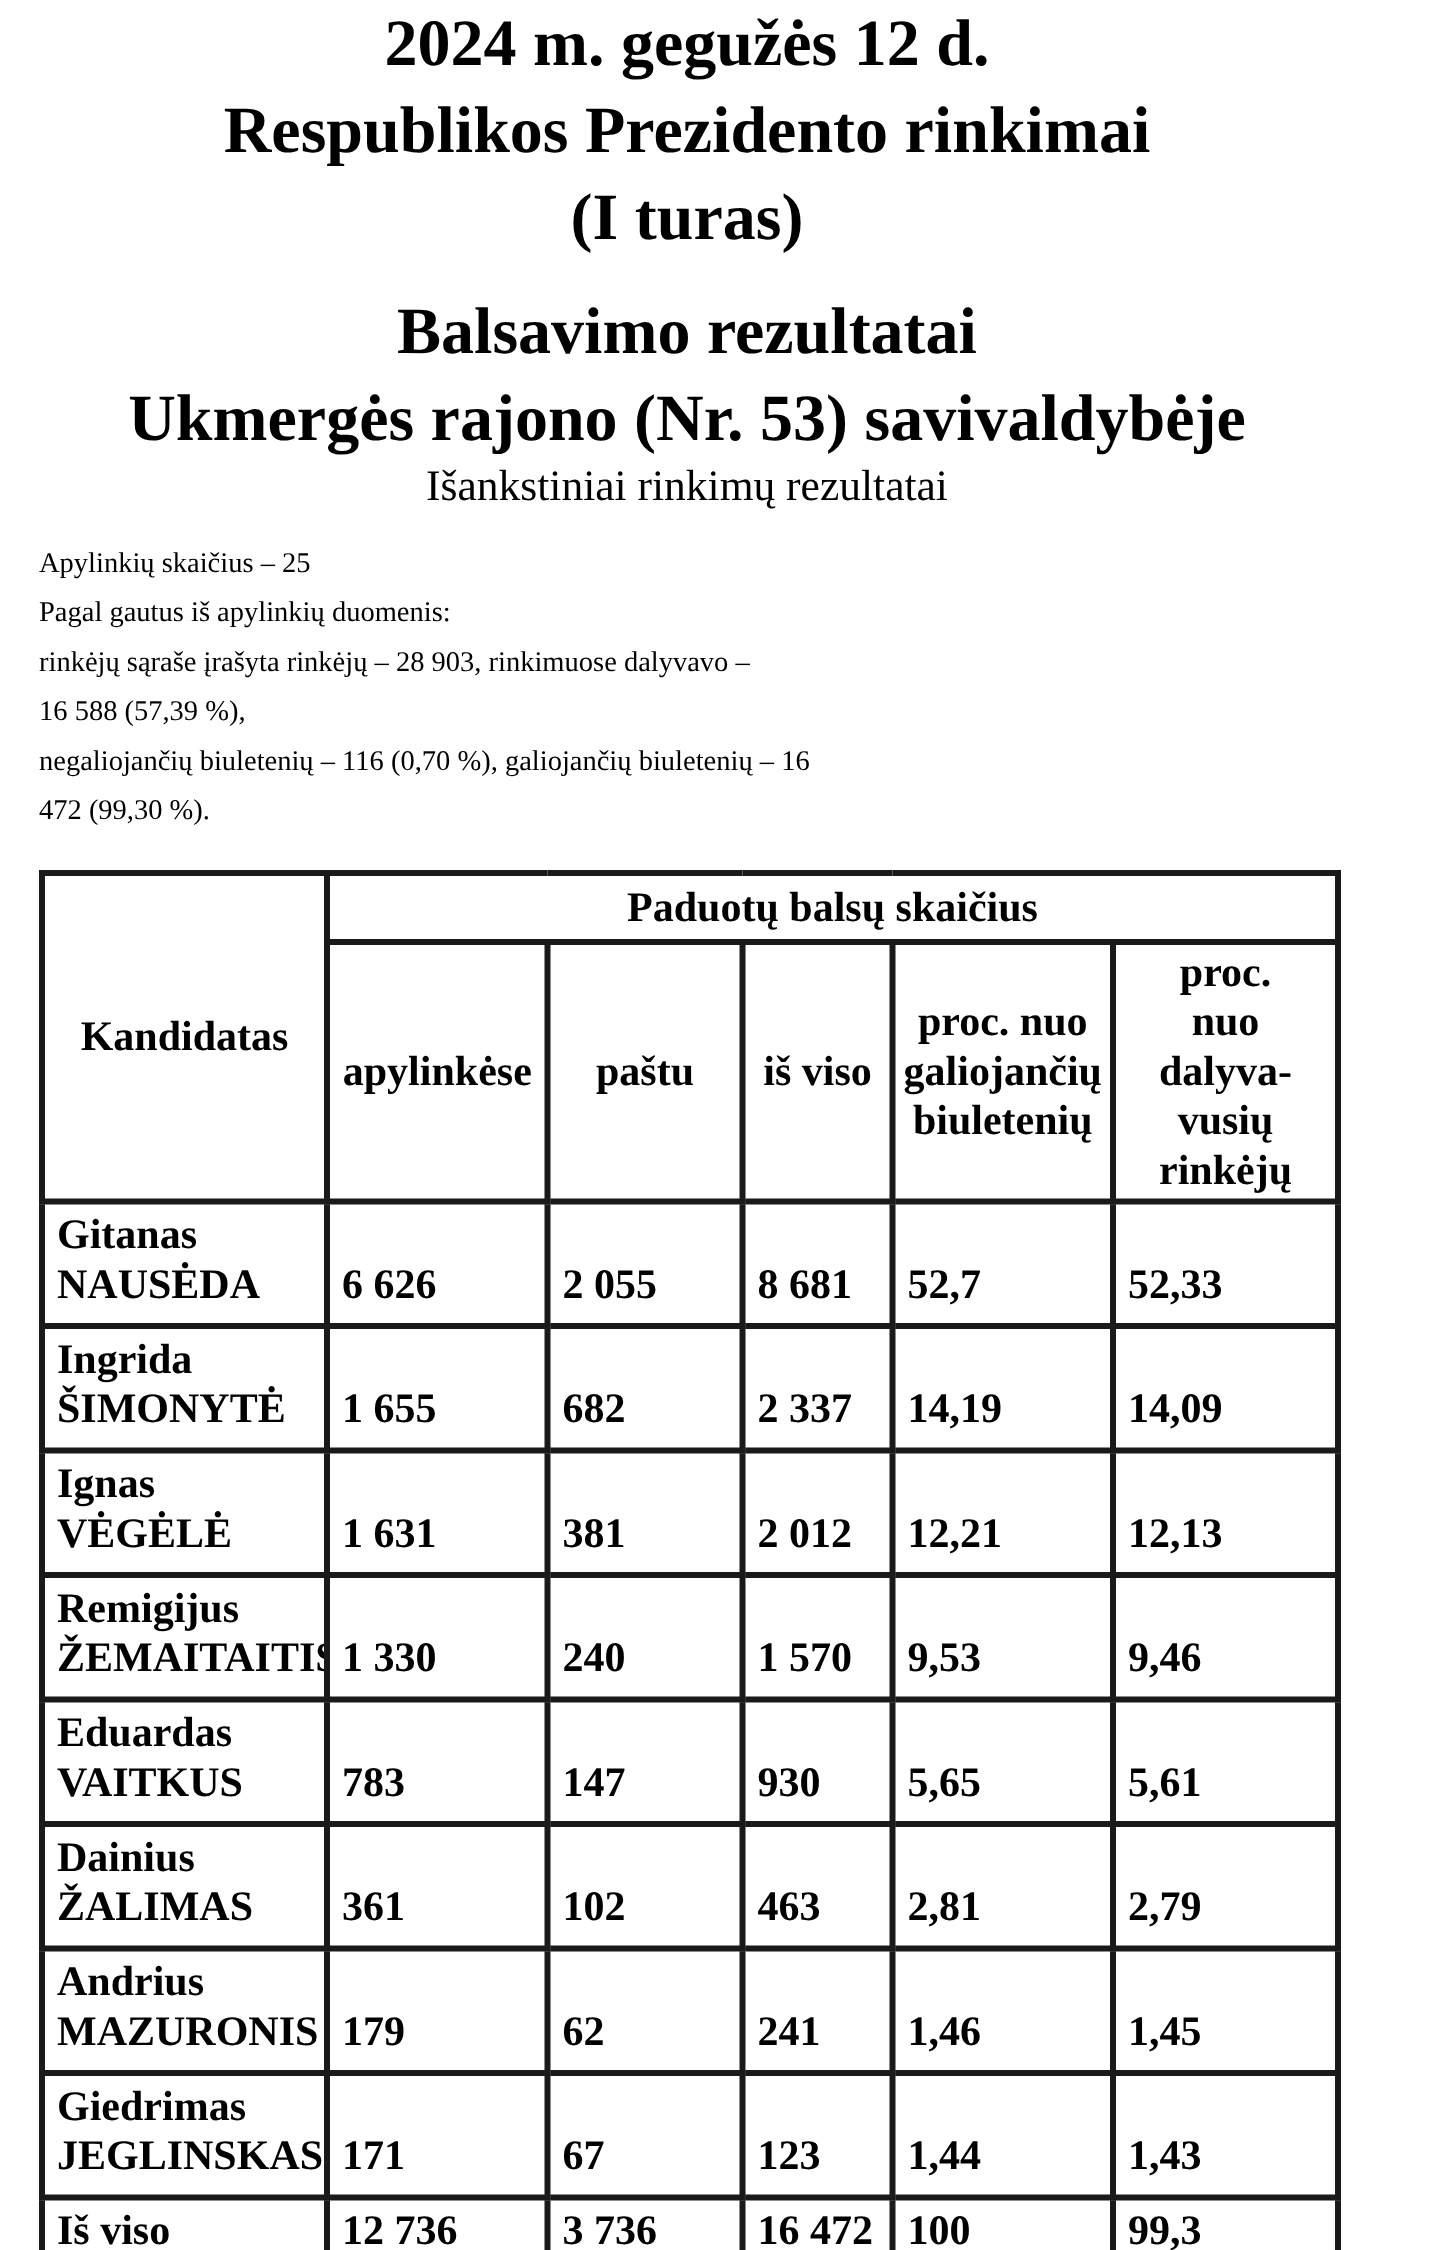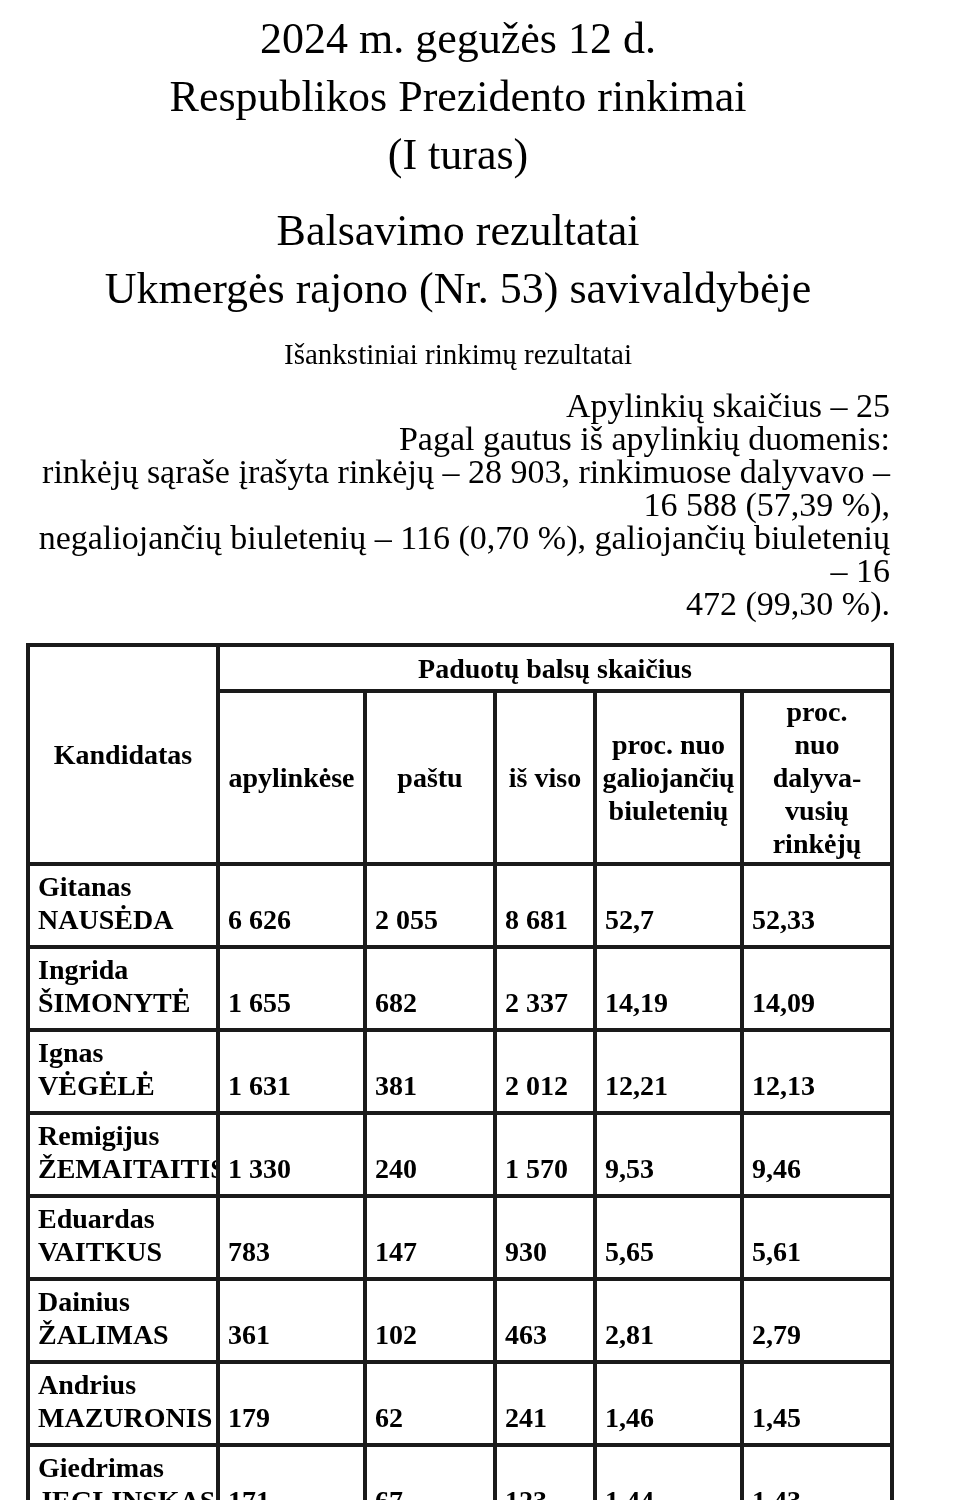--- a/index.html
+++ b/index.html
@@ -8,43 +8,41 @@
     width: 965px; height: 1500px;
     background: #ffffff;
     color: #000000;
     font-family: "Liberation Serif", "DejaVu Serif", serif;
   }
   .doc {
     width: 864px;
     margin: 0 0 0 26px;
   }
   .title-block {
-    padding-top: 10px;
     text-align: center;
-    font-weight: normal;
+    font-weight: bold;
     font-size: 44px;
     line-height: 58px;
   }
   .subtitle-block {
     margin-top: 18px;
     text-align: center;
-    font-weight: normal;
+    font-weight: bold;
     font-size: 44px;
     line-height: 58px;
   }
   .note {
-    margin-top: 20px;
     text-align: center;
     font-size: 29px;
     line-height: 33px;
   }
   .summary {
     margin-top: 18px;
-    text-align: right;
-    font-size: 34px;
+    text-align: left;
+    font-size: 19px;
     line-height: 33px;
   }
   table.results {
     margin-top: 23px;
     width: 864px;
     table-layout: fixed;
     border-collapse: collapse;
   }
   table.results th,
   table.results td {

